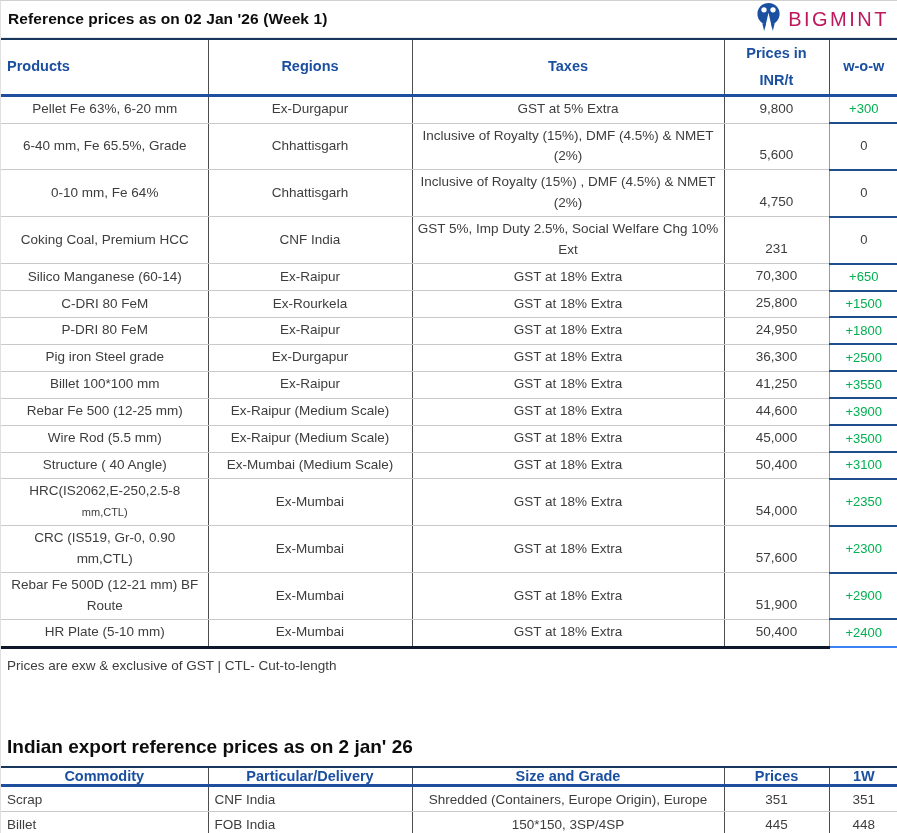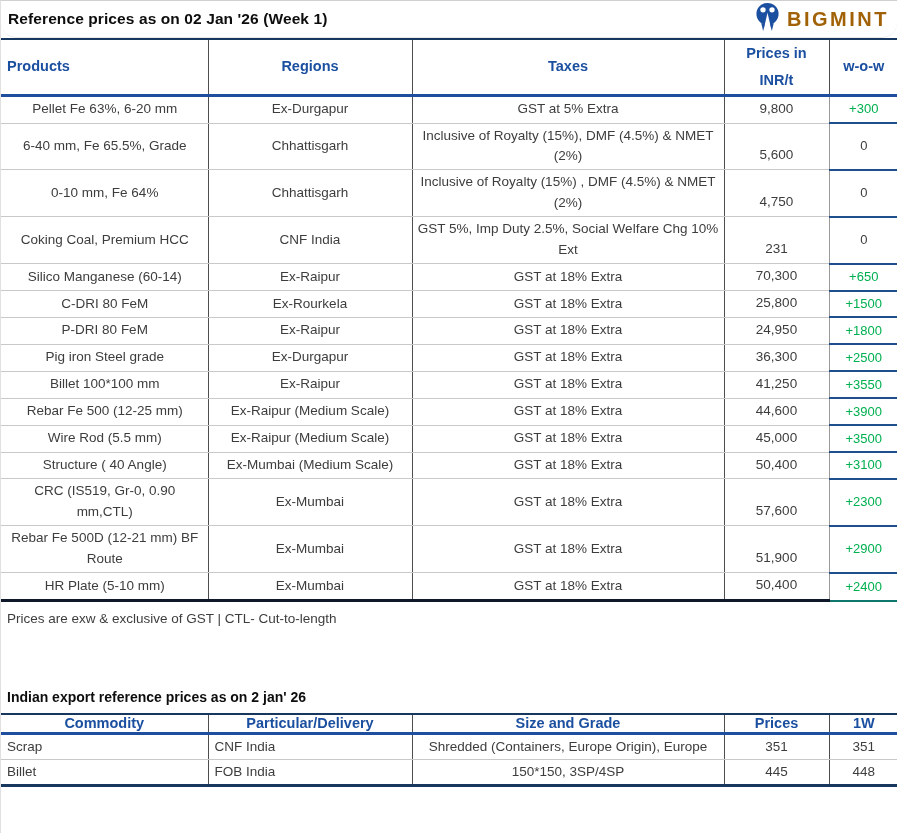--- a/index.html
+++ b/index.html
@@ -20,33 +20,32 @@
   }
 
   
   .topbar {
     height: 37px;
     display: flex;
     align-items: center;
     justify-content: space-between;
     padding: 0 8px 0 7px;
     border-bottom: 1px solid #e8e8e8;
-    border-radius: 15px;
   }
   .page-title {
     font-size: 15.5px;
     font-weight: bold;
     color: #0d0d0d;
     letter-spacing: 0.1px;
   }
   .brand { display: flex; align-items: center; gap: 5px; }
   .brand-name {
     font-size: 20px;
-    font-weight: 700;
-    color: #a16207;
+    font-weight: 400;
+    color: #be185d;
     letter-spacing: 2.5px;
   }
 
   
   table { border-collapse: collapse; table-layout: fixed; width: 897px; }
   th, td { overflow: hidden; }
 
   
   .ref-table { border-top: 2px solid #17375e; }
   .ref-table th {
@@ -75,32 +74,32 @@
   .ref-table tr.xtall { height: 44px; }
   .ref-table td.product-cell { text-align: center; padding-left: 6px; }
   .ref-table td.price-cell { vertical-align: bottom; padding-bottom: 3px; }
   .ref-table td.wow-cell {
     border-bottom: 2px solid #1f4e8c;
     font-size: 13px;
     border-left: 1px solid #9a9a9a;
   }
   .ref-table td.wow-cell.pos { color: #00b050; }
   .ref-table tbody tr:last-child td { border-bottom: 3px solid #0f172a; }
-  .ref-table tbody tr:last-child td.wow-cell { border-bottom: 2px solid #0f766e; }
+  .ref-table tbody tr:last-child td.wow-cell { border-bottom: 2px solid #3b82f6; }
   .small-suffix { font-size: 11px; }
 
   .table-note {
     font-size: 13.5px;
     color: #3d3d3d;
     padding: 9px 12px 0 6px;
   }
 
   
   .export-title {
-    font-size: 14px;
+    font-size: 19px;
     font-weight: bold;
     color: #0d0d0d;
     padding: 0 0 8px 6px;
     margin-top: 63px;
   }
   .exp-table { border-top: 2px solid #17375e; }
   .exp-table th {
     color: #1b4fa0;
     font-weight: bold;
     font-size: 14.5px;
@@ -242,20 +241,27 @@
           <td class="price-cell">45,000</td>
           <td class="wow-cell pos">+3500</td>
         </tr>
         <tr>
           <td class="product-cell">Structure ( 40 Angle)</td>
           <td>Ex-Mumbai (Medium Scale)</td>
           <td>GST at 18% Extra</td>
           <td class="price-cell">50,400</td>
           <td class="wow-cell pos">+3100</td>
         </tr>
+        <tr class="tall">
+          <td class="product-cell">HRC(IS2062,E-250,2.5-8<span class="small-suffix"> mm,CTL)</span></td>
+          <td>Ex-Mumbai</td>
+          <td>GST at 18% Extra</td>
+          <td class="price-cell">54,000</td>
+          <td class="wow-cell pos">+2350</td>
+        </tr>
         <tr>
           <td class="product-cell">CRC (IS519, Gr-0, 0.90 mm,CTL)</td>
           <td>Ex-Mumbai</td>
           <td>GST at 18% Extra</td>
           <td class="price-cell">57,600</td>
           <td class="wow-cell pos">+2300</td>
         </tr>
         <tr class="xtall">
           <td class="product-cell">Rebar Fe 500D (12-21 mm) BF Route</td>
           <td>Ex-Mumbai</td>

